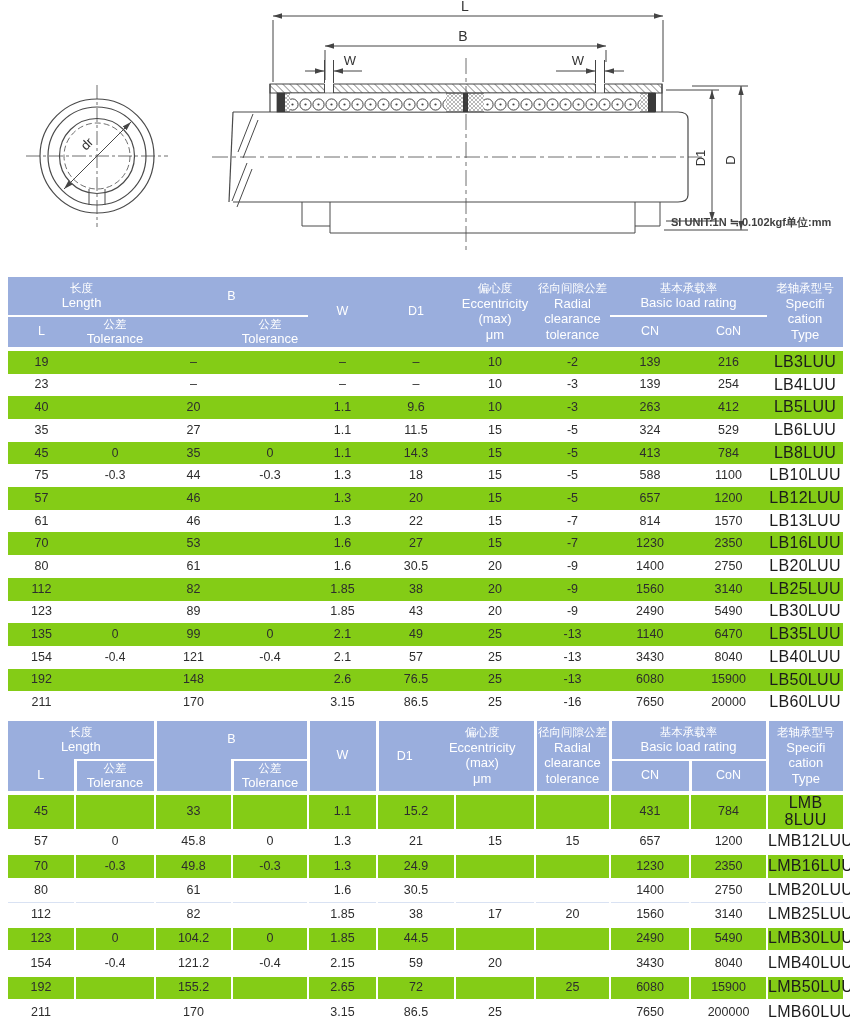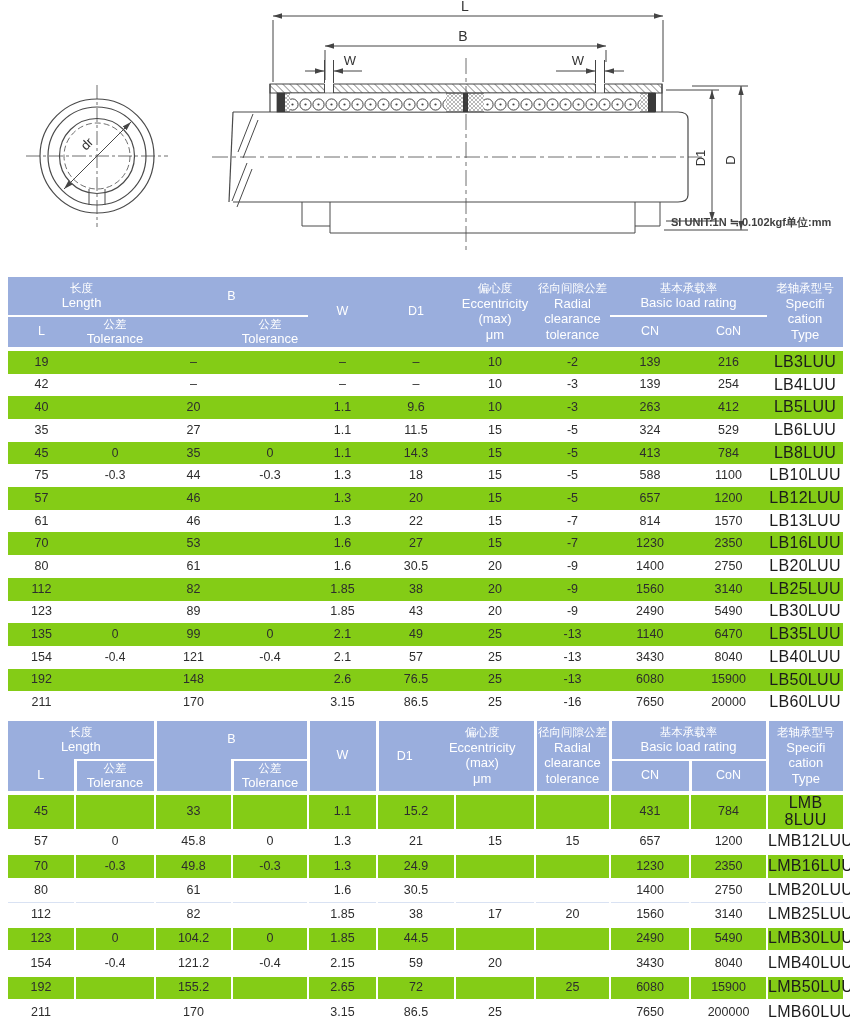--- a/index.html
+++ b/index.html
@@ -248,21 +248,21 @@
             <td class="col-btol"></td>
             <td class="col-w">–</td>
             <td class="col-d1">–</td>
             <td class="col-ecc">10</td>
             <td class="col-rad">-2</td>
             <td class="col-cn">139</td>
             <td class="col-con">216</td>
             <td class="col-type">LB3LUU</td>
           </tr>
           <tr>
-            <td class="col-l">42</td>
+            <td class="col-l">23</td>
             <td class="col-tol"></td>
             <td class="col-b">–</td>
             <td class="col-btol"></td>
             <td class="col-w">–</td>
             <td class="col-d1">–</td>
             <td class="col-ecc">10</td>
             <td class="col-rad">-3</td>
             <td class="col-cn">139</td>
             <td class="col-con">254</td>
             <td class="col-type">LB4LUU</td>

